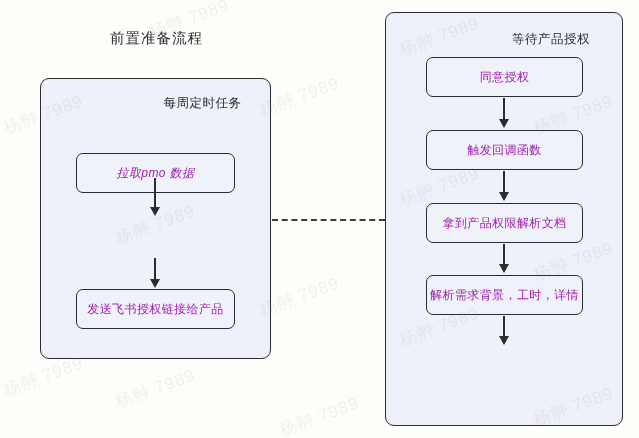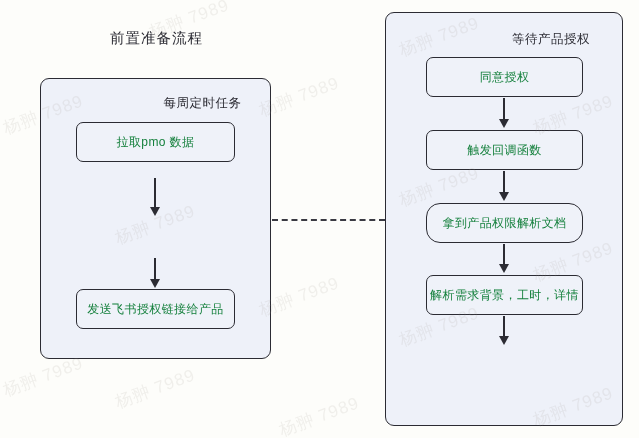--- a/index.html
+++ b/index.html
@@ -93,21 +93,21 @@
   .node {
     position: absolute;
     box-sizing: border-box;
     background: #eff2f9;
     border: 1.4px solid #2b2b33;
     border-radius: 7px;
     display: flex;
     align-items: center;
     justify-content: center;
     font-size: 12px;
-    color: #15803d;
+    color: #a21caf;
     letter-spacing: 0.4px;
     z-index: 3;
     white-space: nowrap;
   }
   .node.left  { left: 76px;  width: 159px; height: 40px; }
   .node.right { left: 426px; width: 157px; height: 40px; }
 
   
   .arrow {
     position: absolute;
@@ -144,36 +144,36 @@
 <body>
 
 <div id="canvas">
 
   <div class="outer-title">前置准备流程</div>
 
   <div class="panel" id="panel-left">
     <div class="panel-heading">每周定时任务</div>
   </div>
 
-  <div class="node left" style="top:122px;">拉取pmo 数据</div>
+  <div class="node left" style="top:153px;font-style:italic;">拉取pmo 数据</div>
   <div class="arrow left-col" style="top:178px; height:30px;"></div>
   <div class="arrow left-col" style="top:258px; height:22px;"></div>
   <div class="node left" style="top:289px;">发送飞书授权链接给产品</div>
 
   <div id="connector"></div>
 
   <div class="panel" id="panel-right">
     <div class="panel-heading">等待产品授权</div>
   </div>
 
   <div class="node right" style="top:57px;">同意授权</div>
   <div class="arrow right-col" style="top:98px; height:22px;"></div>
   <div class="node right" style="top:130px;">触发回调函数</div>
   <div class="arrow right-col" style="top:171px; height:22px;"></div>
-  <div class="node right" style="top:203px;border-radius:14px;">拿到产品权限解析文档</div>
+  <div class="node right" style="top:203px;">拿到产品权限解析文档</div>
   <div class="arrow right-col" style="top:244px; height:21px;"></div>
   <div class="node right" style="top:275px;">解析需求背景，工时，详情</div>
   <div class="arrow right-col" style="top:316px; height:21px;"></div>
 
   <div class="wm-layer" id="wm-layer">
       <div class="wm" style="left: 0px; top: 118px;">杨翀 7989</div>
       <div class="wm" style="left: 112px; top: 228px;">杨翀 7989</div>
       <div class="wm" style="left: 256px; top: 100px;">杨翀 7989</div>
       <div class="wm" style="left: 256px; top: 300px;">杨翀 7989</div>
       <div class="wm" style="left: 396px; top: 40px;">杨翀 7989</div>

